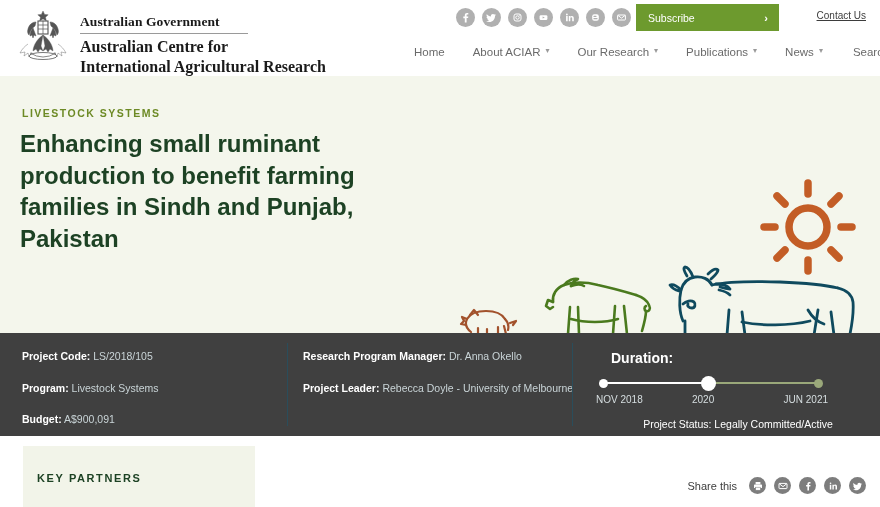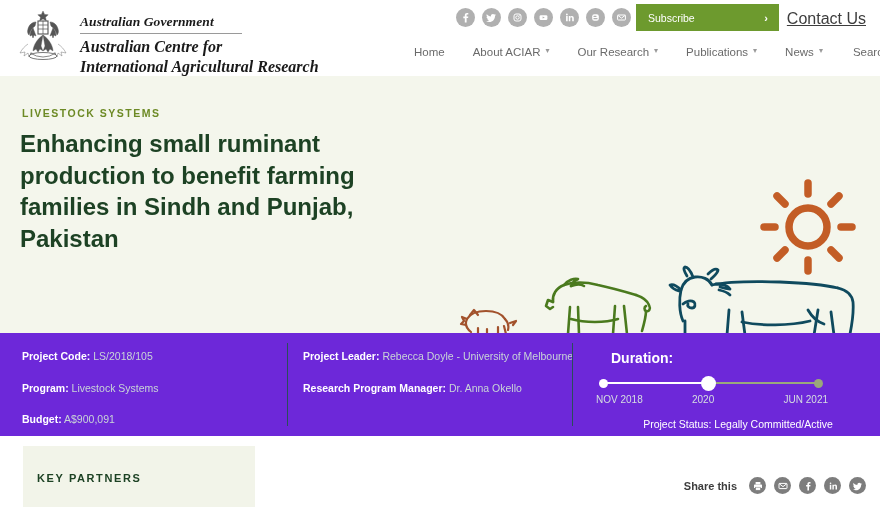--- a/index.html
+++ b/index.html
@@ -7,21 +7,21 @@
     width: 880px; height: 507px;
     font-family: "Liberation Sans", sans-serif;
     background: #ffffff; overflow: hidden;
   }
   .page { position: relative; width: 880px; height: 507px; background:#fff; }
 
   
   .header { position:relative; height:76px; background:#ffffff; }
   .logo-wrap { position:absolute; left:14px; top:8px; display:flex; align-items:flex-start; }
   .crest { width:58px; height:56px; flex:0 0 58px; }
-  .logo-text { margin-left:8px; padding-top:4px;font-style:italic; }
+  .logo-text { margin-left:8px; padding-top:4px; }
   .logo-gov {
     font-family:"Liberation Serif", serif; font-weight:700; font-size:13.5px;
     color:#1a1a1a; letter-spacing:.1px; line-height:1.1;
     padding-bottom:3px; border-bottom:1px solid #9a9a9a; display:inline-block; padding-right:28px;
   }
   .logo-sub {
     font-family:"Liberation Serif", serif; font-weight:700; font-size:16px;
     color:#1a1a1a; line-height:1.28; margin-top:3px;
   }
 
@@ -35,21 +35,21 @@
 
   .subscribe {
     position:absolute; left:636px; top:4px; width:143px; height:27px;
     background:#6d9a2e; color:#ffffff; border:none; cursor:pointer;
     display:flex; align-items:center; justify-content:space-between;
     padding:0 11px 0 12px; font-family:"Liberation Sans",sans-serif; font-size:10.5px;
   }
   .subscribe .chev { font-size:11px; font-weight:700; }
 
   .contact {
-    position:absolute; right:14px; top:10px; font-size:16px; color:#3d3d3d;
+    position:absolute; right:14px; top:10px; font-size:10px; color:#3d3d3d;
     text-decoration:underline; cursor:pointer;
   }
 
   .nav { position:absolute; left:400px; top:46px; display:flex; align-items:center; gap:0; }
   .nav-item {
     font-size:11.5px; color:#6a6a6a; padding:0 14px; cursor:pointer;
     display:flex; gap:5px; white-space:nowrap;
   }
   .caret { font-size:8px; color:#9a9a9a; }
   .nav-search { display:flex; align-items:center; gap:9px; padding-left:16px; padding-right:0; }
@@ -65,21 +65,21 @@
   .hero-title {
     position:absolute; left:20px; top:52px; width:392px;
     font-size:24px; font-weight:700; line-height:1.32; color:#1d4224;
   }
 
   .sun { position:absolute; left:760px; top:103px; width:96px; height:96px; }
   .animals { position:absolute; left:440px; top:186px; width:440px; height:75px; }
 
   
   .infobar {
-    position:relative; height:103px; background:#6d28d9; color:#ffffff;
+    position:relative; height:103px; background:#404040; color:#ffffff;
     display:flex; align-items:stretch;
   }
   .col { position:relative; padding-top:17px; }
   .col-1 { width:287px; padding-left:22px; }
   .col-2 { width:285px; padding-left:16px; }
   .col-3 { width:308px; padding-left:24px; }
   .vrule { position:absolute; left:0; top:10px; bottom:10px; width:1px; background:#2a4d5b; }
 
   .field { font-size:10.5px; line-height:1.2; margin-bottom:19px; white-space:nowrap; }
   .field .k { font-weight:700; color:#ffffff; }
@@ -104,21 +104,21 @@
   .bottom { position:relative; height:71px; background:#ffffff;padding-left:34px; }
   .key-partners {
     position:absolute; left:23px; top:10px; width:232px; height:61px;
     background:#f2f4e9;
   }
   .kp-text {
     position:absolute; left:14px; top:26px;
     font-size:11px; font-weight:700; letter-spacing:1.6px; color:#1d4224;
   }
   .share { position:absolute; right:14px; top:41px; display:flex; align-items:center; gap:8px; }
-  .share-lbl { font-size:11px; font-weight:700; color:#3d3d3d; margin-right:4px; }
+  .share-lbl { font-size:11px; font-weight:400; color:#3d3d3d; margin-right:4px; }
   .share-icon {
     width:17px; height:17px; border-radius:50%; background:#7d7d7d;
     display:flex; align-items:center; justify-content:center; color:#fff; cursor:pointer;
   }
 </style>
 </head>
 <body>
 
 <div class="page">
 
@@ -311,26 +311,26 @@
       </div>
       <div class="field">
         <span class="k">Budget:</span>
         <span class="v">A$900,091</span>
       </div>
     </div>
 
     <div class="col col-2">
       <div class="vrule"></div>
       <div class="field">
+        <span class="k">Research Program Manager:</span>
+        <span class="v">Dr. Anna Okello</span>
+      </div>
+      <div class="field">
         <span class="k">Project Leader:</span>
         <span class="v">Rebecca Doyle - University of Melbourne</span>
-      </div>
-      <div class="field">
-        <span class="k">Research Program Manager:</span>
-        <span class="v">Dr. Anna Okello</span>
       </div>
     </div>
 
     <div class="col col-3">
       <div class="vrule"></div>
       <div class="dur-label">Duration:</div>
 
       <div class="timeline">
         <div class="tl-line-a"></div>
         <div class="tl-line-b"></div>

